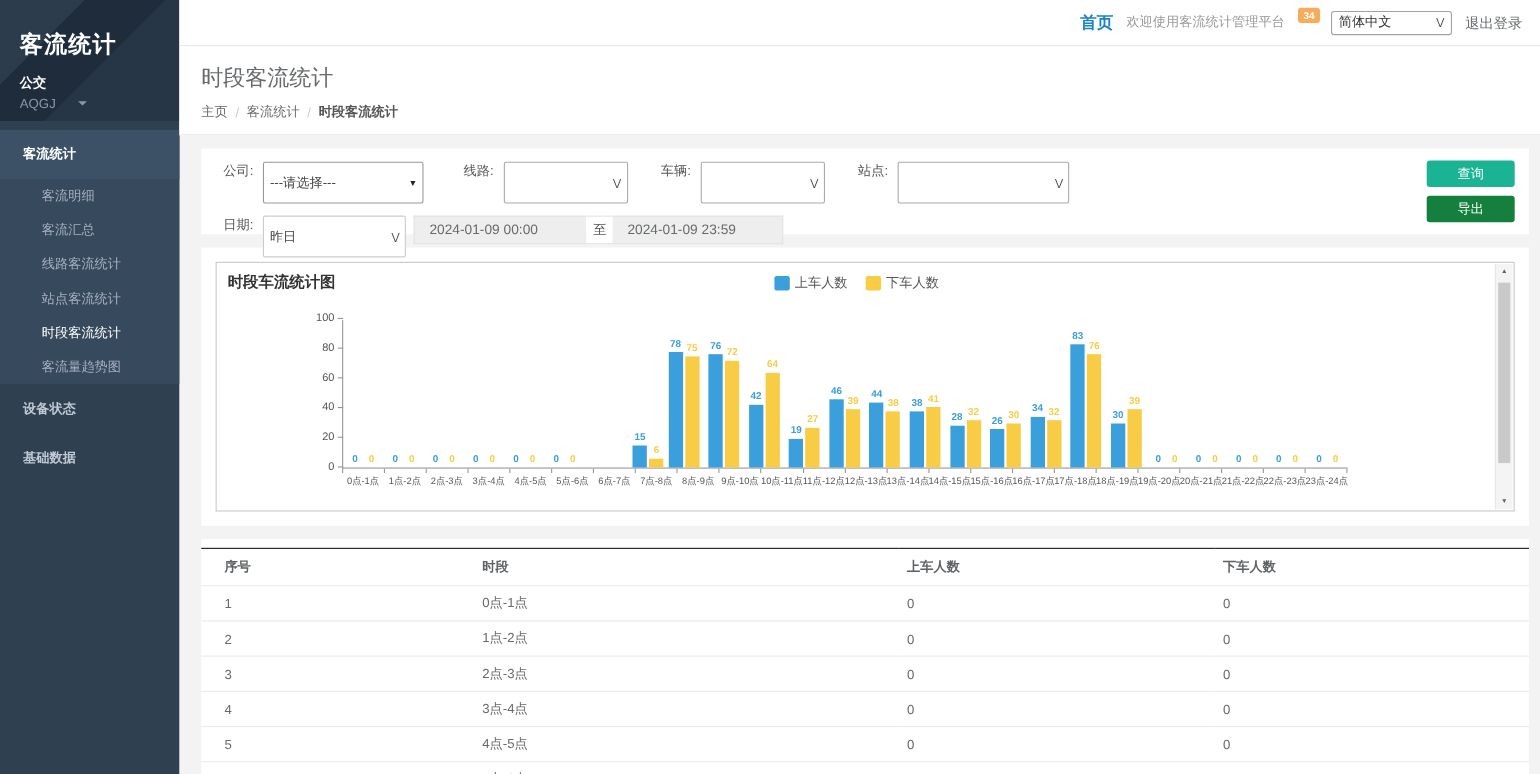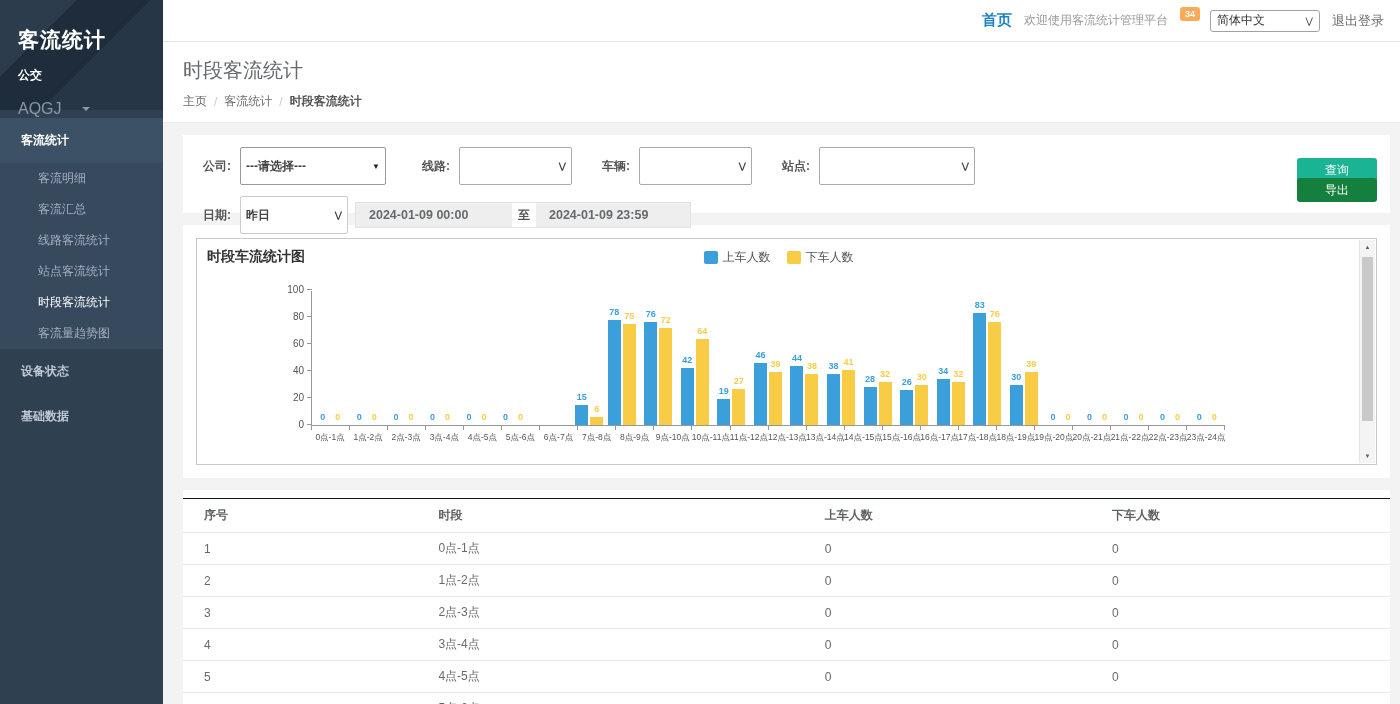--- a/index.html
+++ b/index.html
@@ -10,21 +10,21 @@
   
   .sidebar { width:163px; flex-shrink:0; background:#2f4050; color:#a7b1c2; }
   .side-head {
     height:110px; padding:26px 0 0 18px;
     background:
       linear-gradient(135deg, rgba(255,255,255,0.05) 0 28%, rgba(0,0,0,0.12) 28% 55%, rgba(255,255,255,0.02) 55%),
       #223243;
   }
   .brand { font-size:21px; font-weight:bold; color:#fff; letter-spacing:1px; }
   .org { margin-top:13px; font-size:12px; font-weight:bold; color:#fff; }
-  .user { margin-top:16px; font-size:16px; color:#8b98a7; display:flex; align-items:center; gap:20px; }
+  .user { margin-top:3px; font-size:12px; color:#8b98a7; display:flex; align-items:center; gap:20px; }
   .caret { display:inline-block; width:0; height:0; border-left:4px solid transparent; border-right:4px solid transparent; border-top:4px solid #8b98a7; }
   .side-nav { font-size:12px; margin-top:8px; }
   .nav-group.active { background:#36495d; }
   .nav-item { padding:14px 10px 14px 21px; font-weight:bold; color:#bfc8d4; cursor:pointer; }
   .nav-group.active > .nav-item { color:#fff; background:#3c5166; }
   .sub-item { padding:7px 10px 7px 38px; color:#a7b1c2; cursor:pointer; }
   .sub-item.active { color:#ffffff; }
 
   
   .main { flex:1; display:flex; flex-direction:column; min-width:0; }
@@ -42,39 +42,39 @@
   .breadcrumb { margin-top:9px; font-size:12px; color:#999; display:flex; gap:7px; align-items:center; }
   .bc-item { color:#676a6c; cursor:pointer; }
   .bc-sep { color:#ccc; }
   .bc-item.last { font-weight:bold; color:#555; cursor:default; }
 
   .content { flex:1; padding:12px 10px 0 20px; overflow:hidden; }
   .panel { background:#fff; margin-bottom:12px; }
 
   
   .filter-panel { position:relative; height:78px; padding:10px 110px 0 20px; }
-  .frow { display:flex; align-items:center; font-size:12px; color:#555;font-weight:bold; }
+  .frow { display:flex; font-size:12px; color:#555; }
   .frow1 { margin-top:2px; }
   .frow2 { margin-top:11px; }
   .flabel { margin-right:9px; white-space:nowrap; }
   .sel { height:21px; border:1px solid #999; background:#fff; border-radius:2px; display:flex; align-items:center; justify-content:space-between; padding:18px 5px; font-size:12px; color:#444; cursor:pointer; }
   .sel.plain { border-color:#aaa; }
   .sel-arrow-solid { font-size:8px; color:#222; }
   .sel1 { width:146px; }
   .sel2 { width:113px; margin-right:30px; }
   .sel3 { width:113px; margin-right:30px; }
   .sel4 { width:156px; }
   .gap { width:36px; }
-  .preset-sel { width:108px; height:26px; border:1px solid #ccc; }
+  .preset-sel { width:130px; height:26px; border:1px solid #ccc; }
   .datebox { height:26px; background:#eee; border:1px solid #e3e3e3; display:flex; align-items:center; padding:0 13px; font-size:12.5px; color:#676a6c; cursor:pointer; }
   .date-from { width:157px; margin-left:7px; border-right:none; }
   .date-sep { height:26px; background:#fff; border-top:1px solid #e3e3e3; border-bottom:1px solid #e3e3e3; display:flex; align-items:center; padding:0 6px; font-size:12px; color:#555; }
   .date-to { width:155px; border-left:none; }
   .btn { position:absolute; right:13px; width:80px; height:24px; border:none; border-radius:3px; color:#fff; font-size:12px; display:flex; align-items:center; justify-content:center; cursor:pointer; font-family:inherit; }
-  .btn-query { top:23px; background:#1ab394; }
+  .btn-query { top:11px; background:#1ab394; }
   .btn-export { top:43px; background:#15803d; }
 
   
   .chart-panel { height:253px; padding:13px; }
   .chart-box { position:relative; height:100%; border:1px solid #c9c9c9; background:#fff; padding:0 26px 0 10px; }
   .chart-title { position:absolute; left:10px; top:9px; font-size:14px; font-weight:bold; color:#333; }
   .legend { display:flex; justify-content:center; gap:16px; padding-top:10px; font-size:12px; color:#555; }
   .lg-item { display:flex; align-items:center; gap:5px; cursor:pointer; }
   .lg-swatch { width:14px; height:13px; border-radius:2px; display:inline-block; }
   .chart-wrap { margin:25px 125px 0 72px; }

